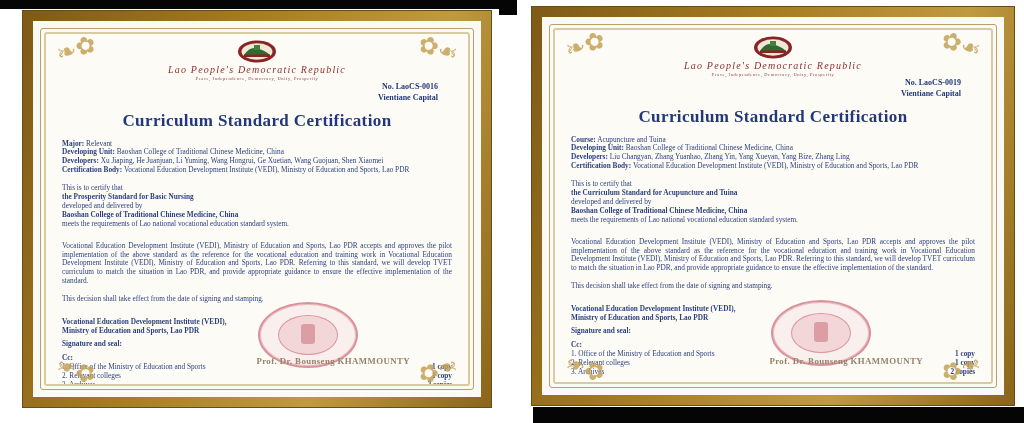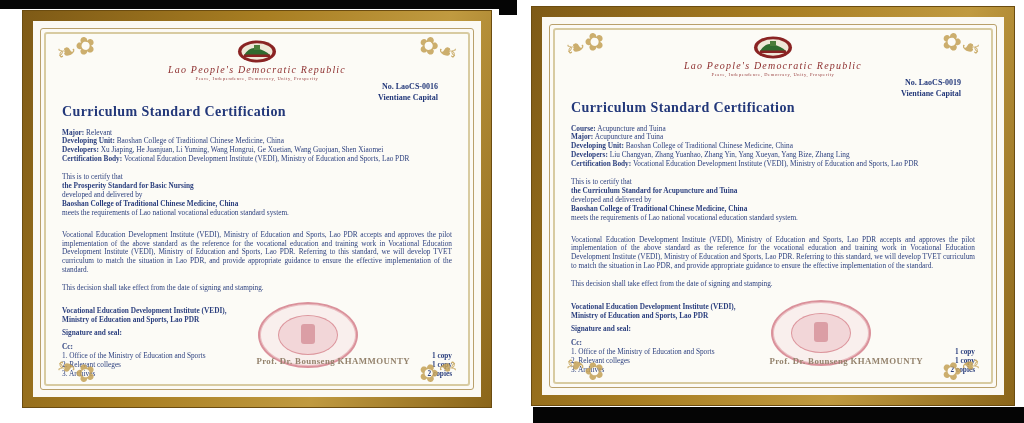--- a/index.html
+++ b/index.html
@@ -42,22 +42,22 @@
     font-size:10px; letter-spacing:1.2px;
   }
   .motto-line {
     text-align:center; color:#9a4040; font-size:4.5px; letter-spacing:.6px; margin-top:1px;
   }
   .no-block {
     text-align:right; color:#23387a; font-weight:bold; font-size:8px;
     line-height:1.35; margin:1px 14px 0 0;
   }
   .title {
-    text-align:left; color:#23387a; font-weight:bold; font-size:14px;
-    letter-spacing:.4px; margin:0 0 9px;
+    text-align:center; color:#23387a; font-weight:bold; font-size:17px;
+    letter-spacing:.4px; margin:7px 0 9px;
   }
   .body { color:#2b3f7e; font-size:7.3px; line-height:1.22; }
   .fields { margin-bottom:9px; }
   .f-label { font-weight:bold; }
   .certify-line { }
   .certify-line.strong { font-weight:bold; }
   .para { text-align:justify; margin-top:13px; }
   .decision { margin-top:9px; }
   .issuer { margin-top:13px; font-weight:bold; line-height:1.25; }
   .sig-label { font-weight:bold; margin-top:5px; }
@@ -191,21 +191,20 @@
           <div class="no-block">
             <div>No. LaoCS-0019</div>
             <div>Vientiane Capital</div>
           </div>
 
           <div class="title">Curriculum Standard Certification</div>
 
           <div class="body">
             <div class="fields">
               <div><span class="f-label">Course:</span><span> Acupuncture and Tuina</span></div>
-              <div><span class="f-label">Major:</span><span> Acupuncture and Tuina</span></div>
               <div><span class="f-label">Developing Unit:</span><span> Baoshan College of Traditional Chinese Medicine, China</span></div>
               <div><span class="f-label">Developers:</span><span> Liu Changyan, Zhang Yuanhao, Zhang Yin, Yang Xueyan, Yang Bize, Zhang Ling</span></div>
               <div><span class="f-label">Certification Body:</span><span> Vocational Education Development Institute (VEDI), Ministry of Education and Sports, Lao PDR</span></div>
             </div>
 
             <div class="certify-line">This is to certify that</div>
             <div class="certify-line strong">the Curriculum Standard for Acupuncture and Tuina</div>
             <div class="certify-line">developed and delivered by</div>
             <div class="certify-line strong">Baoshan College of Traditional Chinese Medicine, China</div>
             <div class="certify-line">meets the requirements of Lao national vocational education standard system.</div>

